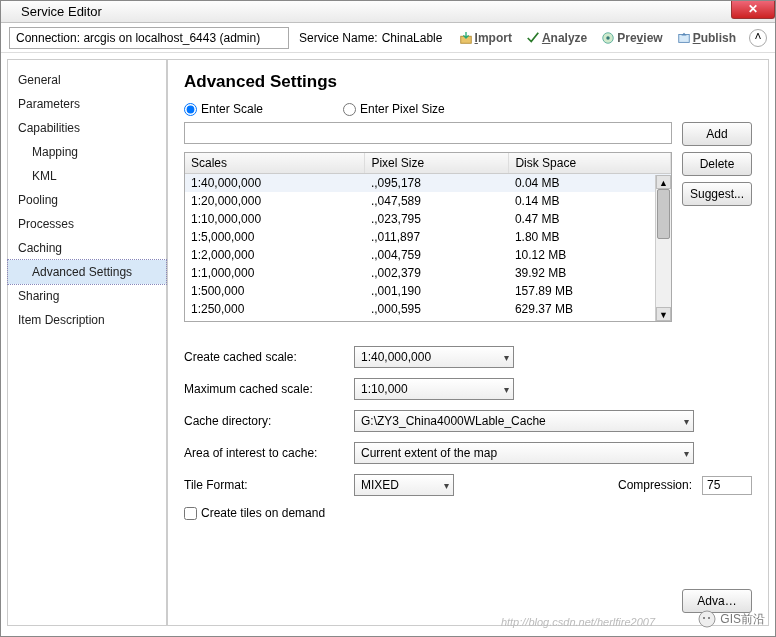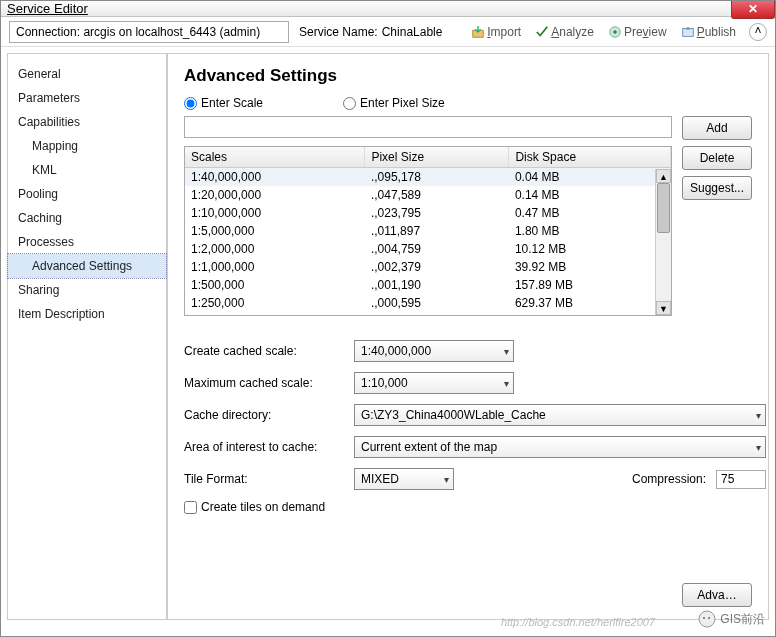--- a/index.html
+++ b/index.html
@@ -1,23 +1,23 @@
 <!DOCTYPE html>
 <html><head>
 <meta charset="utf-8">
 <style>
 * { box-sizing: border-box; margin: 0; padding: 0; font-family: "Segoe UI", Tahoma, sans-serif; font-size: 12px; }
 body { background: #fff; width: 776px; height: 637px; border: 1px solid #888; position: relative; }
-.titlebar { height: 16px; background: linear-gradient(#fdfdfd,#eaeaea); border-bottom: 1px solid #c0c0c0; display: flex; align-items: center; padding: 0 6px; position: relative; text-decoration: underline; }
+.titlebar { height: 22px; background: linear-gradient(#fdfdfd,#eaeaea); border-bottom: 1px solid #c0c0c0; display: flex; align-items: center; padding: 0 20px; position: relative; }
 .titlebar .title { font-size: 13px; }
 .close-btn { position: absolute; right: 0; top: 0; width: 44px; height: 18px; background: linear-gradient(#e67,#c22); color: #fff; text-align: center; font-weight: bold; line-height: 16px; border: 1px solid #933; border-top: none; border-radius: 0 0 3px 3px; cursor: pointer; }
 .toolbar { height: 30px; display: flex; align-items: center; padding: 4px 8px; gap: 4px; border-bottom: 1px solid #ddd; }
 .toolbar input.conn { flex: 0 0 280px; height: 22px; padding: 2px 6px; border: 1px solid #aaa; background: #fff; }
 .toolbar .svc-label { margin-left: 6px; }
-.toolbar .tool-btn { display: inline-flex; align-items: flex-start; gap: 2px; padding: 2px 5px; cursor: pointer; color: #555; }
+.toolbar .tool-btn { display: inline-flex; align-items: flex-start; gap: 2px; padding: 2px 5px; cursor: pointer; color: #555; font-weight: bold; }
 .toolbar .tool-btn u { text-decoration: underline; display: inline; }
 .tool-icon { width: 14px; height: 14px; display: inline-block; }
 .collapse-btn { width: 18px; height: 18px; border: 1px solid #aaa; border-radius: 50%; text-align: center; line-height: 14px; cursor: pointer; margin-left: 4px; }
 .main { display: flex; height: calc(100% - 56px); padding: 6px; }
 .sidebar { width: 160px; border: 1px solid #ccc; background: #fff; padding: 8px 0; }
 .sidebar .item { padding: 5px 10px; cursor: pointer; color: #222; }
 .sidebar .sub { padding-left: 24px; }
 .sidebar .item.selected { background: #d8e8f8; outline: 1px dotted #88b; }
 .content { flex: 1; border: 1px solid #ccc; padding: 12px 16px; overflow: hidden; position: relative; }
 h2.section { font-size: 17px; font-weight: bold; margin-bottom: 10px; }
@@ -33,21 +33,21 @@
 th { text-align: left; background: linear-gradient(#fafafa,#e8e8e8); border-bottom: 1px solid #ccc; border-right: 1px solid #ddd; padding: 3px 6px; font-weight: normal; }
 td { padding: 2px 6px; }
 tr.sel td { background: #eef3fa; }
 .scroll-track { position: absolute; right: 0; top: 22px; bottom: 0; width: 16px; background: #f0f0f0; border-left: 1px solid #ccc; }
 .scroll-thumb { position: absolute; left: 1px; right: 1px; top: 14px; height: 50px; background: #c8c8c8; border: 1px solid #999; border-radius: 2px; }
 .scroll-arrow { position: absolute; left: 0; right: 0; height: 14px; background: #e4e4e4; text-align: center; font-size: 9px; line-height: 14px; border: 1px solid #bbb; }
 .form-grid { margin-top: 24px; display: grid; grid-template-columns: 170px 1fr; row-gap: 10px; align-items: center; }
 .select { height: 22px; border: 1px solid #888; background: linear-gradient(#fff,#eee); padding: 0 18px 0 6px; position: relative; display: inline-flex; align-items: center; cursor: pointer; }
 .select::after { content: "▾"; position: absolute; right: 4px; font-size: 10px; color: #444; }
 .sel-sm { width: 160px; }
-.sel-lg { width: 412px; }
+.sel-lg { width: 340px; }
 .inline-row { display: flex; align-items: center; gap: 10px; }
 .comp-input { width: 50px; height: 19px; border: 1px solid #aaa; padding: 0 4px; }
 .chk-row { margin-top: 10px; display: flex; align-items: center; gap: 4px; }
 .footer-btn { position: absolute; bottom: 12px; right: 16px; }
 .watermark { position: absolute; bottom: 8px; right: 120px; color: #bbb; font-style: italic; font-size: 11px; }
 .wm2 { position: absolute; bottom: 8px; right: 10px; color: #777; font-size: 13px; display: flex; align-items: center; gap: 4px; }
 </style>
 </head>
 <body>
 
@@ -92,22 +92,22 @@
 </div>
 
 <div class="main">
   <div class="sidebar">
     <div class="item">General</div>
     <div class="item">Parameters</div>
     <div class="item">Capabilities</div>
     <div class="item sub">Mapping</div>
     <div class="item sub">KML</div>
     <div class="item">Pooling</div>
+    <div class="item">Processes</div>
     <div class="item">Caching</div>
-    <div class="item">Processes</div>
     <div class="item sub selected">Advanced Settings</div>
     <div class="item">Sharing</div>
     <div class="item">Item Description</div>
   </div>
 
   <div class="content">
     <h2 class="section">Advanced Settings</h2>
 
     <div class="radio-row">
       <label>

